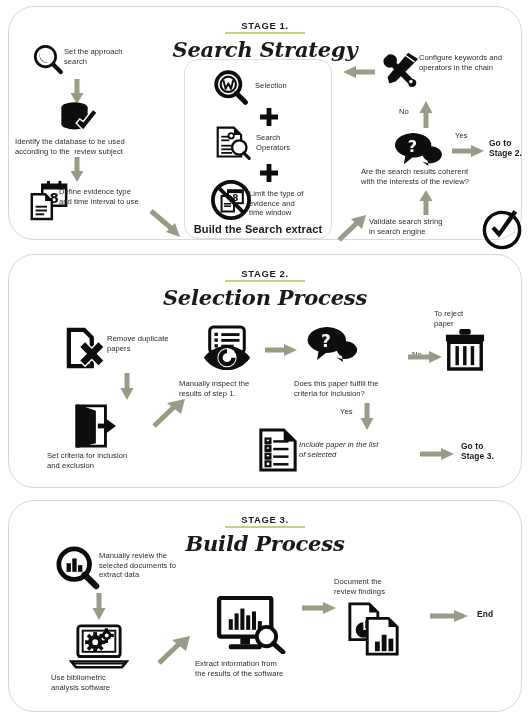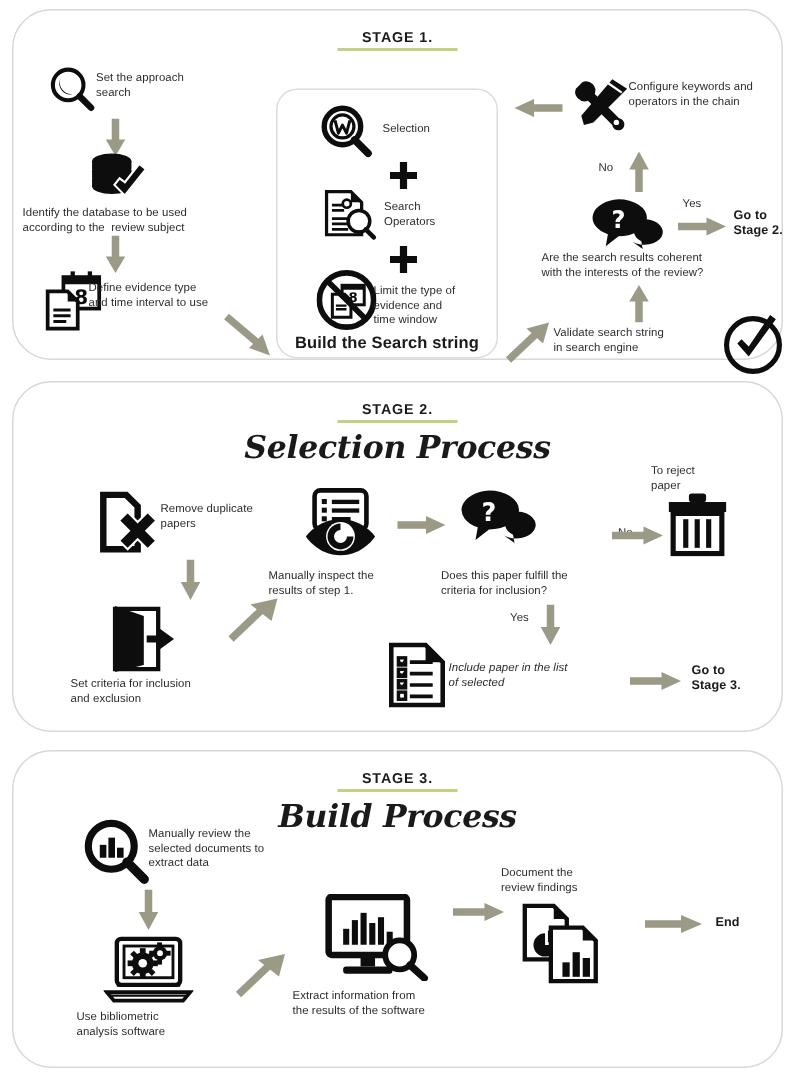--- a/index.html
+++ b/index.html
@@ -62,20 +62,21 @@
   .plus { position:absolute; font-size:0; }
   .plus svg { display:block; width:100%; height:100%; }
 </style>
 </head>
 <body>
 
 <section class="stage" id="stage1">
 
   <div class="stage-head">
     <div class="stage-kicker">STAGE 1.</div>
+    <div class="stage-title">Search Strategy</div>
   </div>
 
   <span class="ico" style="left:22px; top:36px; width:34px; height:34px;">
     <svg viewBox="0 0 40 40">
         <g fill="none" stroke="#0d0d0d" stroke-width="3.2">
       <circle cx="17" cy="16" r="12"></circle>
           <path d="M26 25 L35 34" stroke-width="5" stroke-linecap="round"></path>
         </g>
       <path d="M11 11a8.5 8.5 0 0 0 10 12 9 9 0 0 1-10-12z" fill="#0d0d0d"></path>
       </svg>
@@ -188,21 +189,21 @@
             <path d="M9 29 h12"></path>
             <path d="M9 33 h12"></path>
           </g>
       </g>
       <circle cx="21" cy="21" r="19" fill="none" stroke="#0d0d0d" stroke-width="4"></circle>
       <path d="M8 8 L34 34" stroke="#0d0d0d" stroke-width="4"></path>
     </svg>
   </span>
   <div class="lbl c" style="left:240px; top:182px; width:76px;">Limit the type of<br>evidence and<br>time window</div>
 
-  <div class="big" style="position:absolute; left:175px; top:216px; width:148px; text-align:center;">Build the Search string</div>
+  <div class="big" style="position:absolute; left:175px; top:216px; width:148px; text-align:center;">Build the Search extract</div>
 
   <span class="arrow" style="left:333px; top:58px; width:34px; height:14px;">
     <svg viewBox="0 0 34 14">
         <path d="M33 7 L12 7" stroke="#9a9a86" stroke-width="5"></path>
         <path d="M14 1 L1 7 L14 13 Z" fill="#9a9a86"></path>
       </svg>
   </span>
 
   <span class="ico" style="left:372px; top:44px; width:40px; height:36px;">
     <svg viewBox="0 0 44 40">

